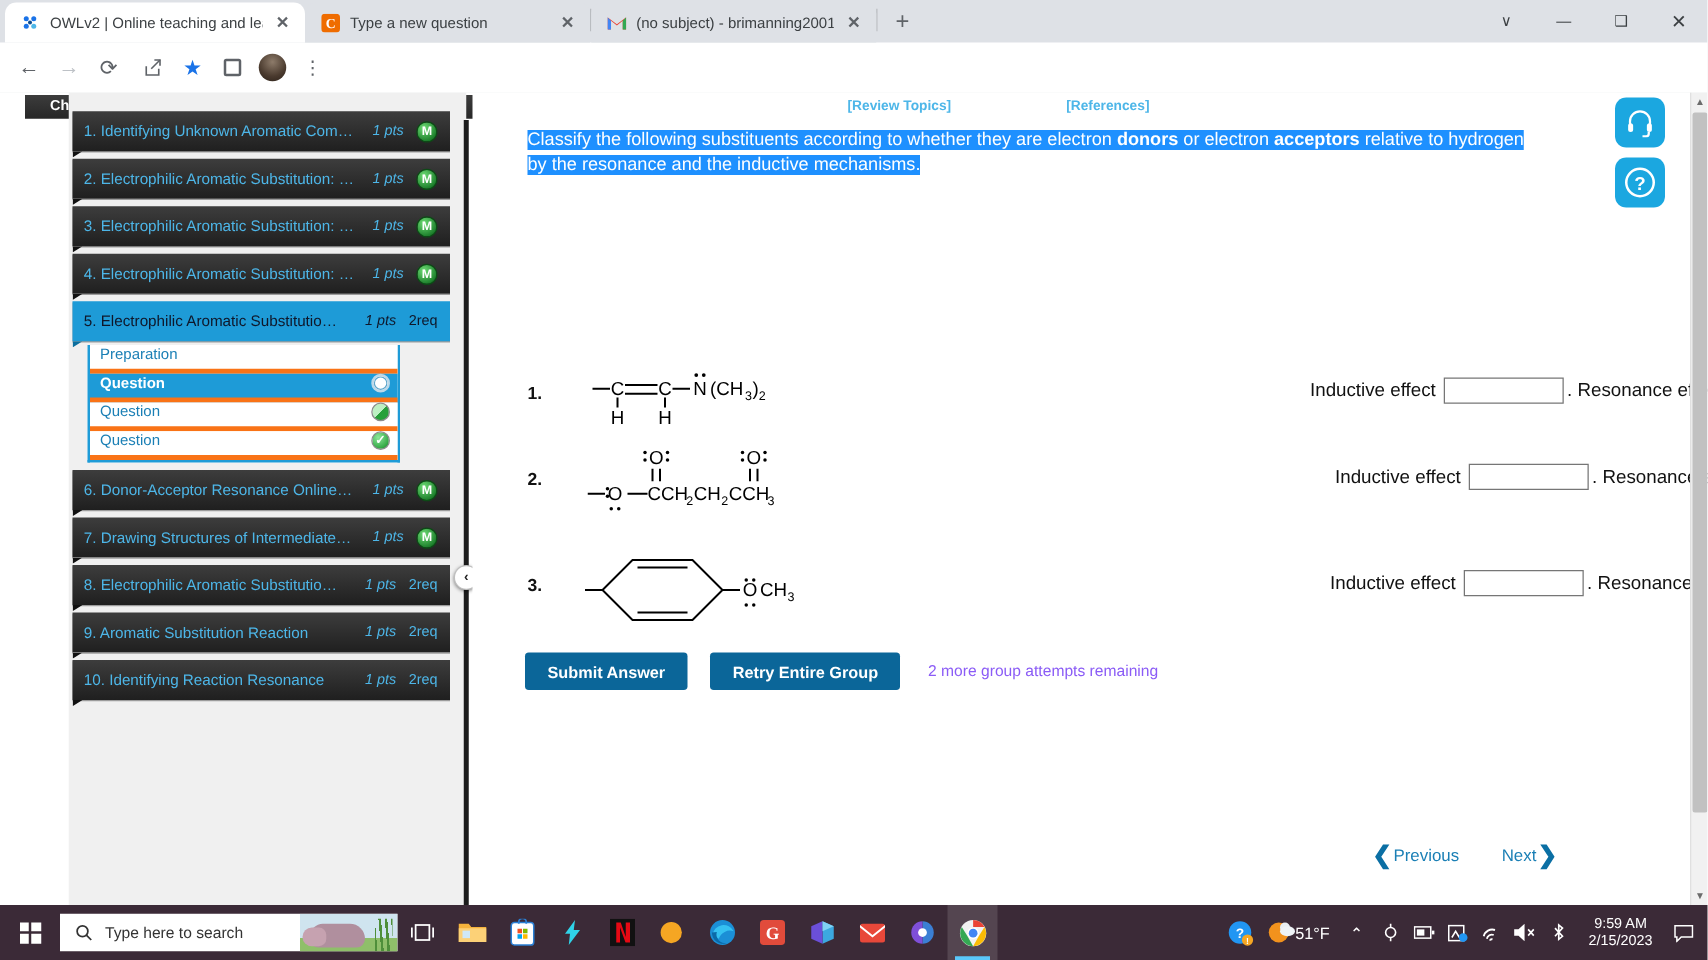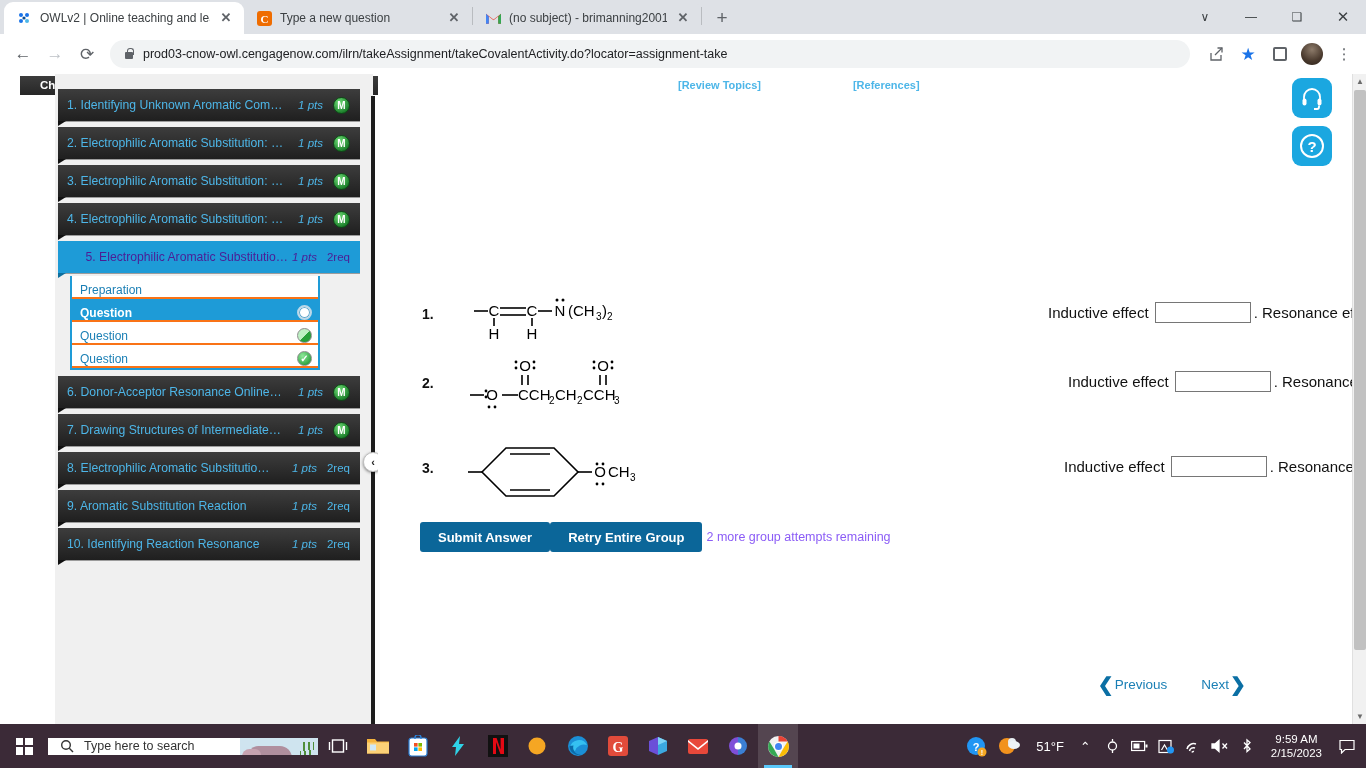--- a/index.html
+++ b/index.html
@@ -74,35 +74,35 @@
     position: relative; height: 32px; margin: 0 0 6px 0; width: 302px;
     background: linear-gradient(#3d3d3d, #1f1f1f);
     box-shadow: 0 1px 0 rgba(0,0,0,.35);
     display: flex; align-items: center; padding: 0 10px 0 9px;
     color: #4db6e8; font-size: 12.2px;
   }
   .navitem::before {
     content: ""; position: absolute; left: 0; bottom: -5px; width: 8px; height: 5px;
     background: #111; clip-path: polygon(0 0, 100% 0, 0 100%);
   }
-  .navitem.selected { background: #1e9bd7; color: #4c1d95; text-align: right; }
+  .navitem.selected { background: #1e9bd7; color: #0f172a; }
   .navitem.selected::before { background: #0d6f9e; }
   .nav-title { flex: 1; white-space: nowrap; overflow: hidden; text-overflow: clip; }
   .nav-pts { font-style: italic; font-size: 11.5px; margin-left: 4px; white-space: nowrap; }
   .nav-req { font-size: 11.5px; margin-left: 10px; white-space: nowrap; }
   .nav-mbadge {
     width: 17px; height: 17px; border-radius: 50%; margin-left: 10px; flex: 0 0 17px;
     background: radial-gradient(circle at 35% 30%, #6ddc74, #1b7d2a 75%, #0e4d19);
     border: 1px solid #0d4a16;
     color: #ffffff; font-size: 10px; font-weight: bold; text-align: center; line-height: 16px;
   }
 
   .subgroup { width: 250px; margin: -3px 0 6px 12px; border: 2px solid #1e9bd7; border-top: none; background: #fff; }
-  .subitem { height: 23px; display: flex; align-items: flex-end; padding: 0 6px 0 8px;
-             border-bottom: 2px solid #f97316; font-size: 12px; color: #1a7fb5; background: #ffffff; }
+  .subitem { height: 23px; display: flex; align-items: flex-start; padding: 0 6px 0 8px;
+             border-bottom: 4px solid #f97316; font-size: 12px; color: #1a7fb5; background: #ffffff; }
   .subitem.active { background: #1e9bd7; color: #ffffff; font-weight: bold; }
   .subitem .slabel { flex: 1; }
   .dot { width: 15px; height: 15px; border-radius: 50%; flex: 0 0 15px; }
   .dot.open { background: #ffffff; border: 2px solid #bcd8e8; box-shadow: inset 0 0 0 1px #5fa7cc; }
   .dot.half { background: linear-gradient(135deg, #bdf0c3 0 50%, #27a03a 50% 100%); border: 1px solid #8c8c8c; }
   .dot.check { background: radial-gradient(circle at 35% 30%, #8fe89a, #27a03a 80%); border: 1px solid #8c8c8c;
                color: #fff; font-size: 10px; text-align: center; line-height: 13px; font-weight: bold; }
 
   
   .divider { position: absolute; left: 371px; top: 22px; width: 4px; height: 628px; background: #1c1c1c; }
@@ -129,21 +129,21 @@
   .fields input {
     border: 1px solid #767676; height: 21px; background: #ffffff;
     font-family: "Liberation Sans", sans-serif; font-size: 13px; padding: 0 3px;
     margin: 0 3px 0 6px;
   }
   .fields .w1 { width: 96px; }
 
   .btnrow { position: absolute; left: 42px; top: 448px; display: flex; align-items: center; }
   .bluebtn {
     background: #0b6699; color: #ffffff; font-weight: bold; font-size: 13px;
-    border: none; border-radius: 3px; height: 30px; padding: 0 18px; 
+    border: none; border-radius: 3px; height: 30px; padding: 0 18px; margin-right: 18px;
     font-family: "Liberation Sans", sans-serif;
     text-align: right;
   }
   .attempts { font-size: 12.5px; color: #8b5cf6; margin-left: 4px; }
 
   .pager { position: absolute; right: 48px; bottom: 28px; display: flex; align-items: center; gap: 34px;
            color: #1a7fb5; font-size: 13.5px; }
   .pager .chev { color: #0b6fa4; font-size: 19px; font-weight: bold; }
   .pg { display: flex; align-items: center; gap: 1px; }
 
@@ -151,38 +151,38 @@
   .floatbtns { position: absolute; right: 20px; top: 4px; width: 40px; }
   .fbtn { width: 40px; height: 40px; border-radius: 9px; background: #1ba7e0; margin-bottom: 8px;
           display: flex; align-items: center; justify-content: center; color: #ffffff; }
 
   
   .taskbar { position: absolute; left: 0; top: 724px; width: 1366px; height: 44px; background: #3b2a37; display: flex; align-items: center; }
   .startbtn { width: 48px; height: 44px; display: flex; align-items: center; justify-content: center; }
   .winlogo { width: 17px; height: 17px; display: grid; grid-template-columns: 1fr 1fr; grid-template-rows: 1fr 1fr; gap: 2px; }
   .winlogo i { background: #ffffff; display: block; }
   .searchbox {
-    width: 270px; height: 17px; background: #ffffff; display: flex; align-items: center; gap: 10px;
+    width: 270px; height: 30px; background: #ffffff; display: flex; align-items: center; gap: 10px;
     padding-left: 12px; font-size: 12.5px; color: #333; position: relative; overflow: hidden;
   }
   .searchbox .hippo { position: absolute; right: 0; top: 0; width: 78px; height: 34px;
                       background: linear-gradient(#cfe4ef 0 58%, #8fbf6a 58% 100%); }
   .searchbox .hippo .body { position: absolute; left: 8px; top: 8px; width: 44px; height: 19px;
                             background: #b08f9e; border-radius: 12px 14px 8px 8px; }
   .searchbox .hippo .head { position: absolute; left: 2px; top: 11px; width: 19px; height: 15px;
                             background: #c6a2b0; border-radius: 9px 7px 7px 9px; }
   .searchbox .hippo .grass { position: absolute; right: 4px; top: 4px; width: 14px; height: 26px;
                              background: repeating-linear-gradient(85deg, #4f8f3a 0 2px, transparent 2px 5px); }
   .tbicon { width: 40px; height: 44px; display: flex; align-items: center; justify-content: center; position: relative; }
   .tbicon.active { background: rgba(255,255,255,.13); }
   .tbicon.active::after { content:""; position: absolute; bottom: 0; left: 6px; right: 6px; height: 3px; background: #5ac8fa; }
   .tray { margin-left: auto; display: flex; align-items: center; height: 44px; padding-right: 4px; color: #ffffff; }
   .tray .ti { width: 27px; height: 44px; display: flex; align-items: center; justify-content: center; font-size: 12.5px; }
   .clock { font-size: 11.5px; line-height: 14px; text-align: center; padding: 0 10px; color: #ffffff; }
-  .weather { display: flex; align-items: center; gap: 16px; padding: 0 8px; color: #ffffff; font-size: 13px; }
+  .weather { display: flex; align-items: center; gap: 0; padding: 0 8px; color: #ffffff; font-size: 13px; }
   .notif { width: 30px; height: 44px; display: flex; align-items: center; justify-content: center; }
 </style>
 </head>
 <body>
 
 <div class="browser">
 
   <div class="tabstrip">
 
     <div class="tab active">
@@ -231,24 +231,20 @@
       <div class="winbtn">—</div>
       <div class="winbtn">❑</div>
       <div class="winbtn close">✕</div>
     </div>
   </div>
 
   <div class="toolbar">
     <div class="navbtn">←</div>
     <div class="navbtn dim">→</div>
     <div class="navbtn">⟳</div>
-    <div class="omnibox">
-      <span class="lock"></span>
-      <span>prod03-cnow-owl.cengagenow.com/ilrn/takeAssignment/takeCovalentActivity.do?locator=assignment-take</span>
-    </div>
     <div class="tb-icons">
       <div class="tb-ico">
         <svg width="16" height="16" viewBox="0 0 16 16" fill="none" stroke="#5f6368" stroke-width="1.3">
           <path d="M3 7 L3 14 L13 14 L13 9"></path>
             <path d="M7 9 L14 2"></path>
             <path d="M9.5 2 L14 2 L14 6.5"></path>
         </svg>
       </div>
       <div class="tb-ico star">★</div>
       <div class="tb-ico">
@@ -363,20 +359,21 @@
       <div class="divider"></div>
       <div class="collapse">‹</div>
 
       <div class="content">
 
         <div class="topbar-links">
           <span>[Review Topics]</span>
           <span>[References]</span>
         </div>
 
+        <div class="prompt"><span class="hl"><span>Classify the following substituents according to whether they are electron </span><b>donors</b><span> or electron </span><b>acceptors</b><span> relative to hydrogen by the resonance and the inductive mechanisms.</span></span></div>
 
 
         <div class="qrow" style="top:228px">
           <span class="qnum" style="left:44px; top:4px">1.</span>
           <span class="struct" style="left:92px; top:-8px">
             <svg width="160" height="50" viewBox="0 0 160 50">
               <g stroke="#000" stroke-width="1.6" fill="none">
                 <line x1="4" y1="17" x2="18" y2="17"></line>
                 <line x1="30" y1="14" x2="56" y2="14"></line>
                 <line x1="30" y1="21" x2="56" y2="21"></line>

